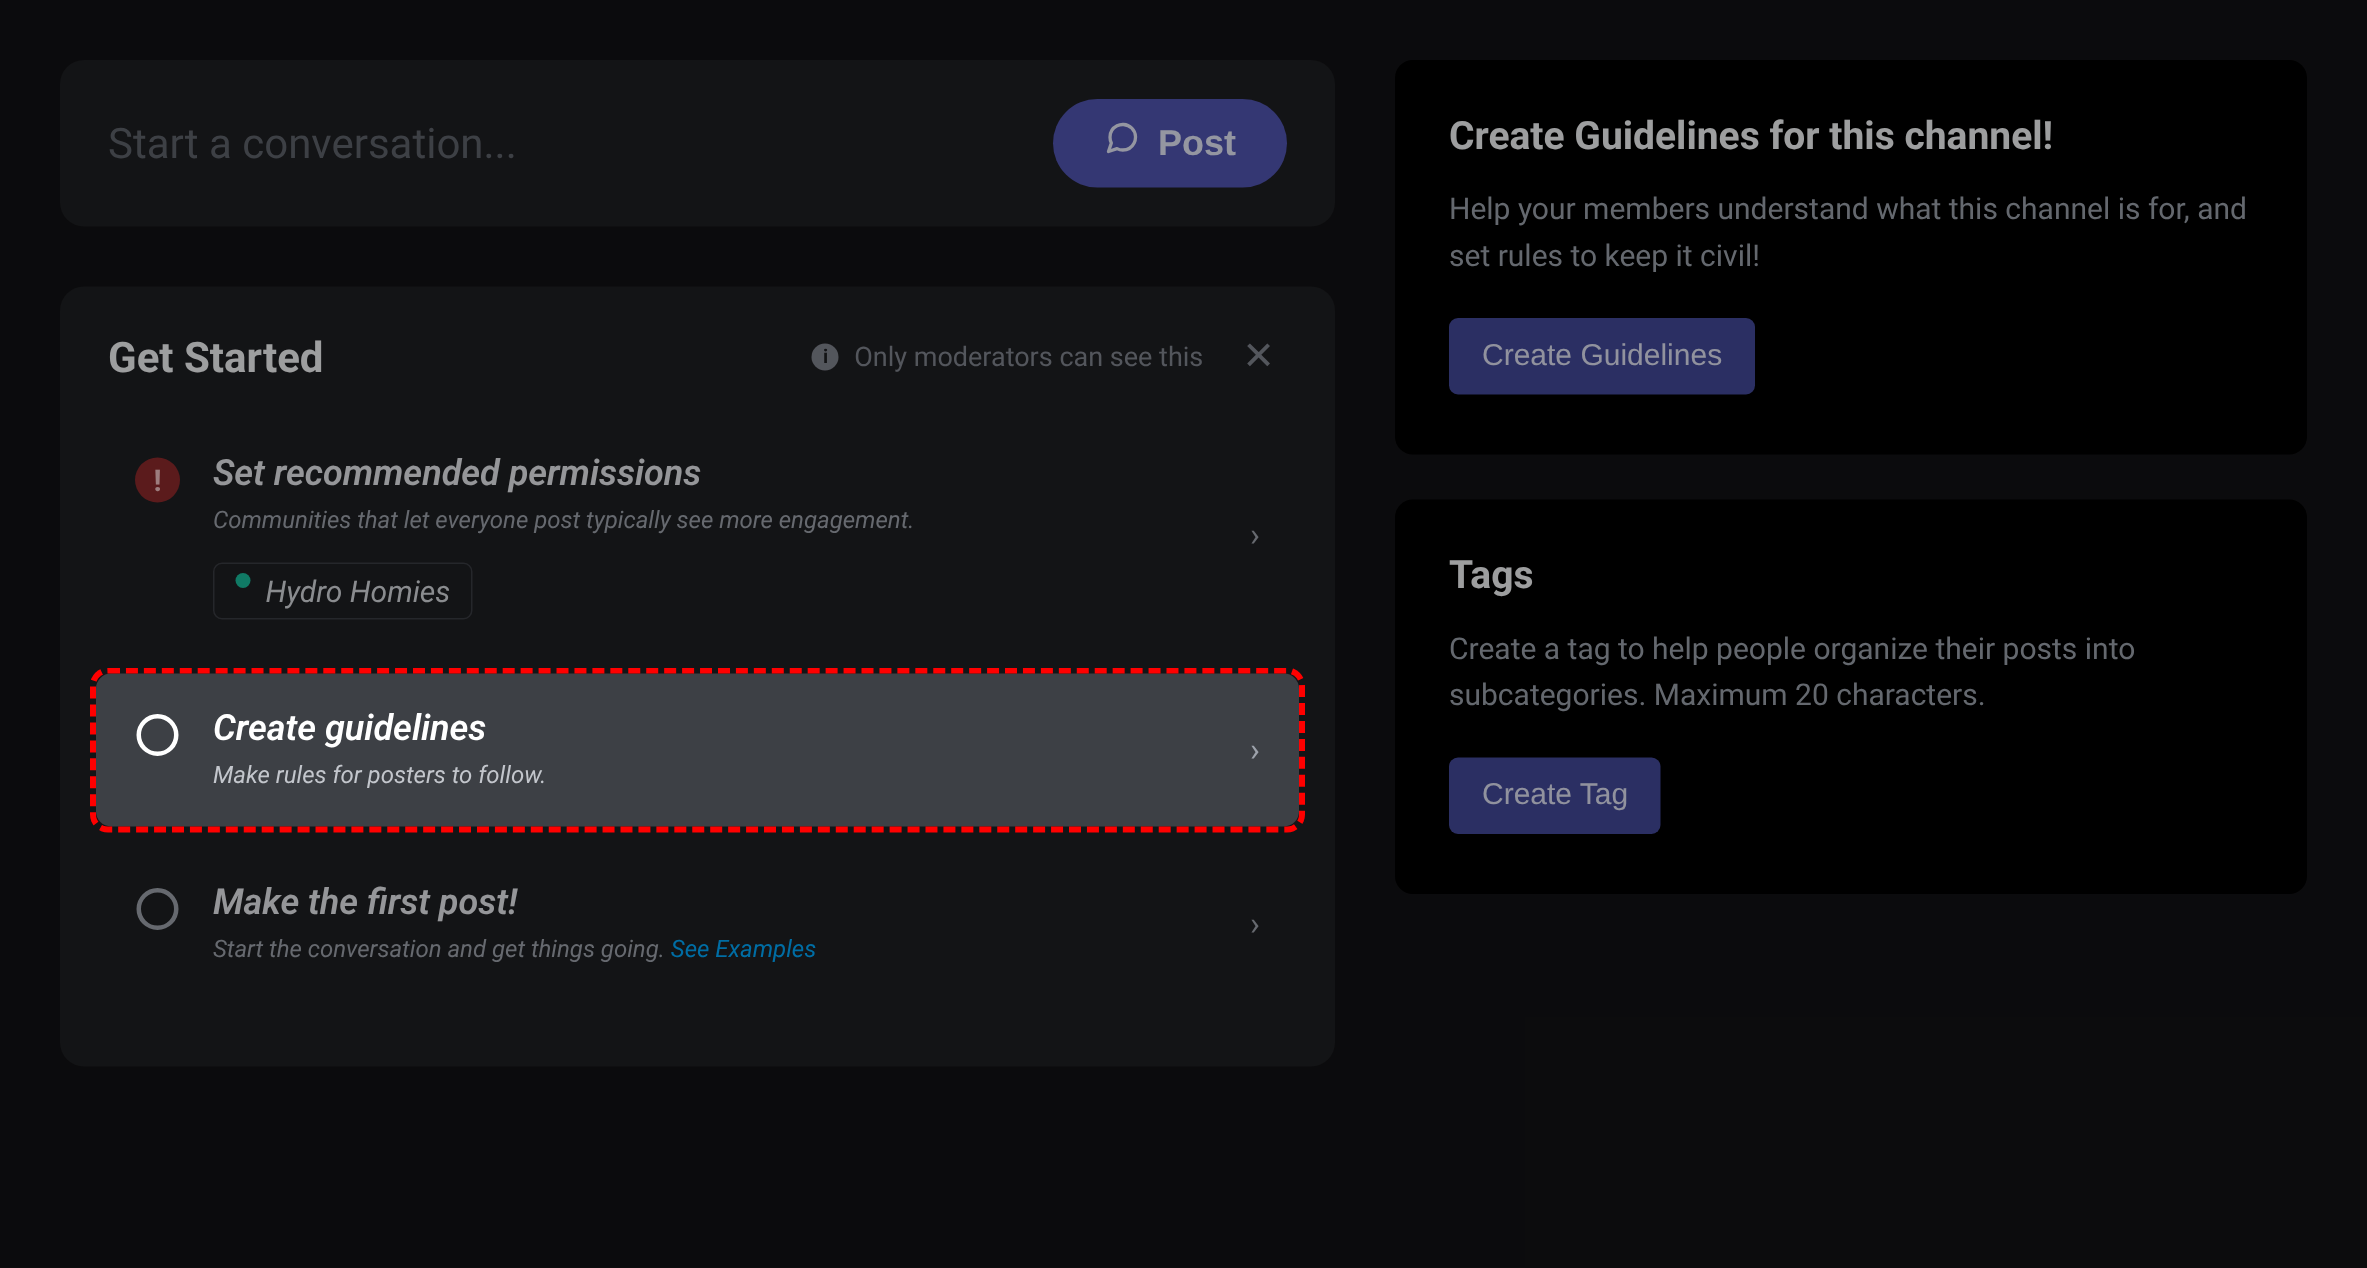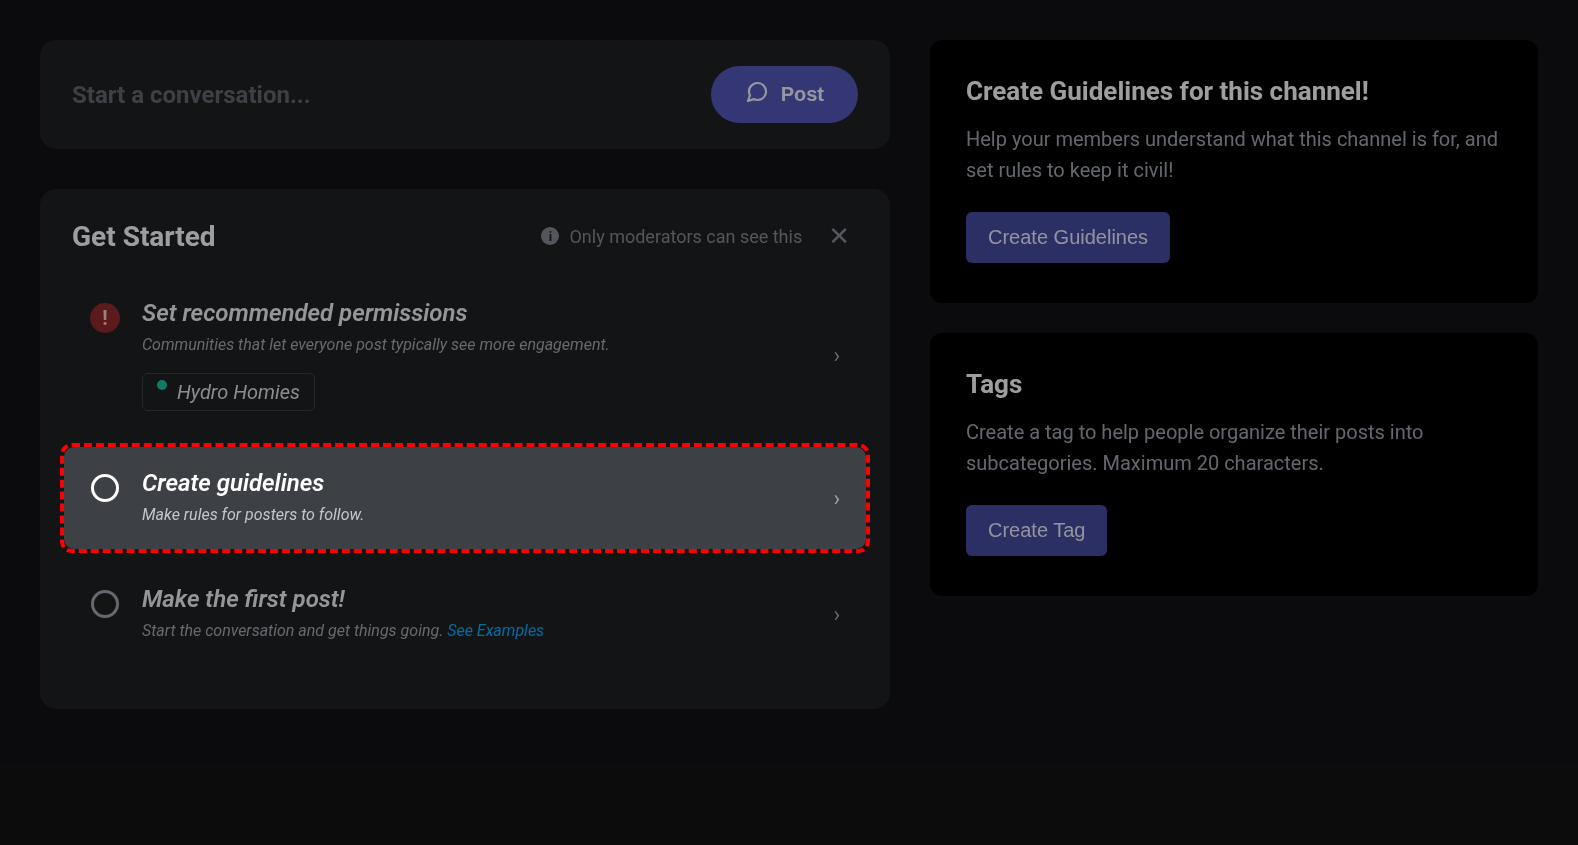--- a/index.html
+++ b/index.html
@@ -31,30 +31,30 @@
     .start-card {
       background: #1e1f22;
       border-radius: 16px;
       padding: 26px 32px;
       display: flex;
       align-items: center;
       justify-content: space-between;
     }
     .start-placeholder {
       color: #5f636b;
-      font-size: 24px;
-      font-weight: 700;
+      font-size: 28px;
+      font-weight: 400;
     }
     .post-btn {
       background: #5155b1;
       color: #e4e6f7;
       border: none;
       border-radius: 999px;
       padding: 14px 34px;
-      font-size: 20px;
+      font-size: 24px;
       font-weight: 600;
       display: inline-flex;
       align-items: center;
       gap: 12px;
       cursor: pointer;
     }
     .post-btn svg { width: 24px; height: 24px; }
 
     .get-started {
       background: #1e1f22;

